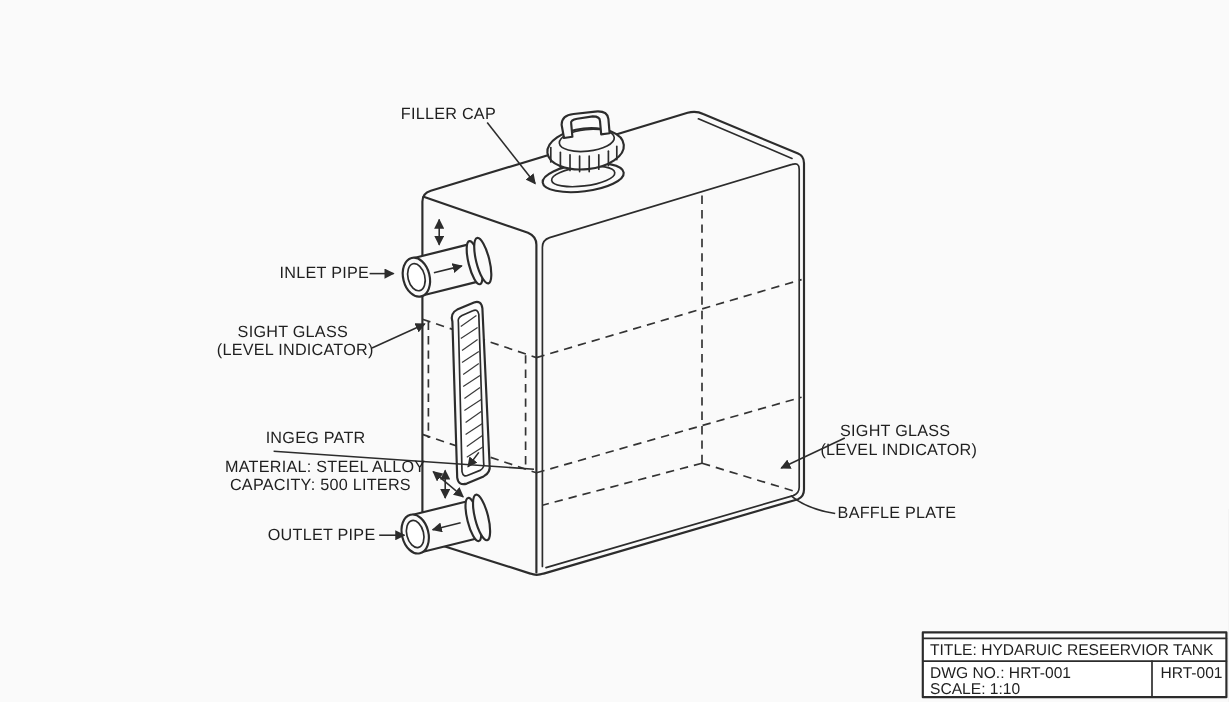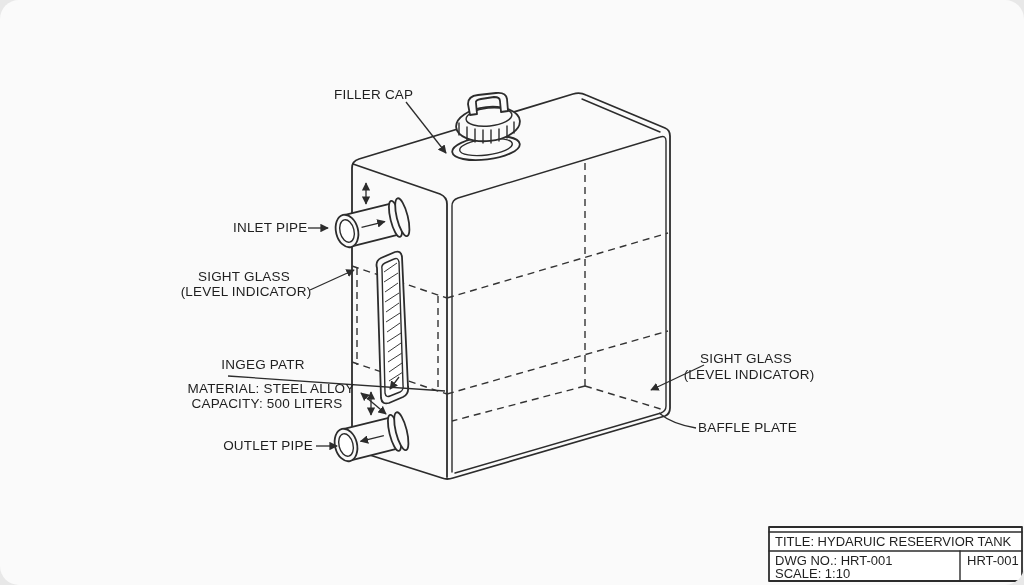--- a/index.html
+++ b/index.html
@@ -1,17 +1,17 @@
 <!DOCTYPE html>
 <html><head>
 <meta charset="utf-8">
 <style>
   html,body{margin:0;padding:0;background:#e8e8e8;}
   .stage{position:relative;width:1024px;height:585px;background:#fafafa;overflow:hidden;
-         font-family:"Liberation Sans", sans-serif;border-radius:19px;}
+         font-family:"Liberation Sans", sans-serif;}
   svg{display:block;}
   .ln   {fill:none;stroke:#2c2c2c;stroke-width:1.8;stroke-linejoin:round;stroke-linecap:round;}
   .ln2  {fill:none;stroke:#2c2c2c;stroke-width:1.4;stroke-linejoin:round;stroke-linecap:round;}
   .fillbg{fill:#fafafa;}
   .fillw {fill:#ffffff;}
   .dash {fill:none;stroke:#333333;stroke-width:1.4;stroke-dasharray:7 5;stroke-linecap:butt;}
   .lead {fill:none;stroke:#2c2c2c;stroke-width:1.3;}
   .hatch{fill:none;stroke:#3a3a3a;stroke-width:1;}
   .lbl  {font-family:"Liberation Sans", sans-serif;font-size:13.5px;fill:#1f1f1f;letter-spacing:.2px;}
   .tb   {font-family:"Liberation Sans", sans-serif;font-size:13px;fill:#1f1f1f;}

